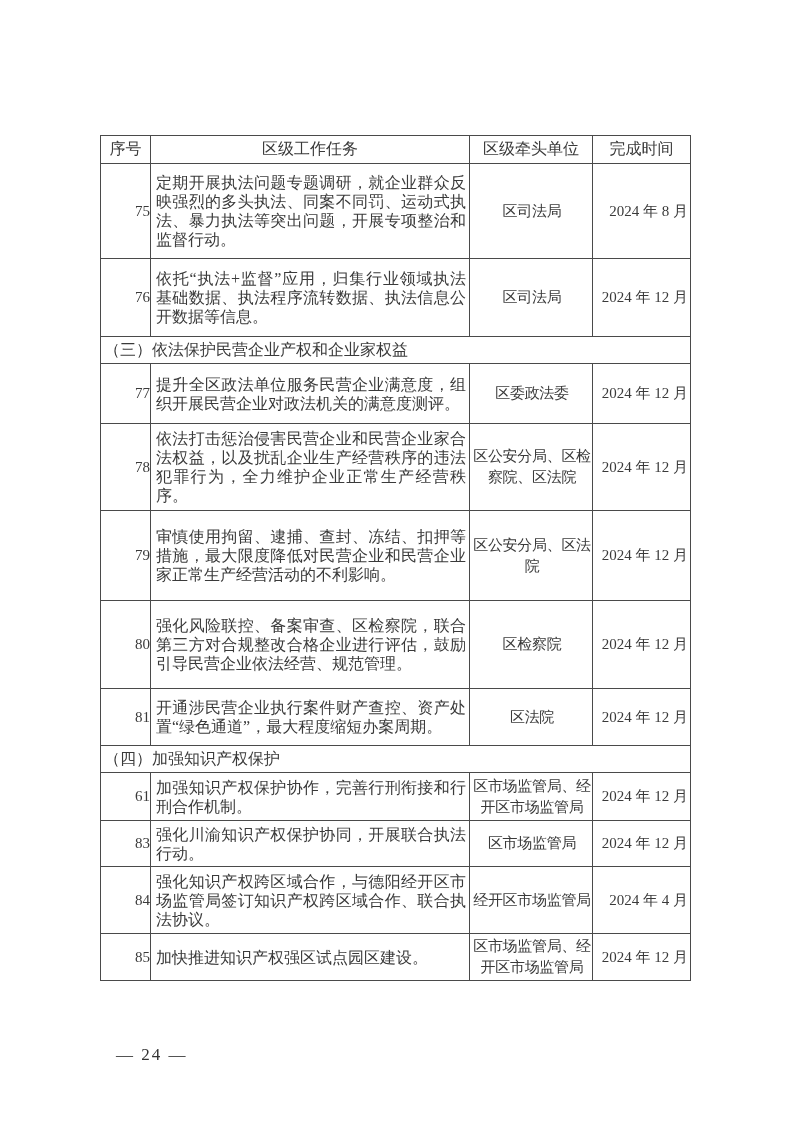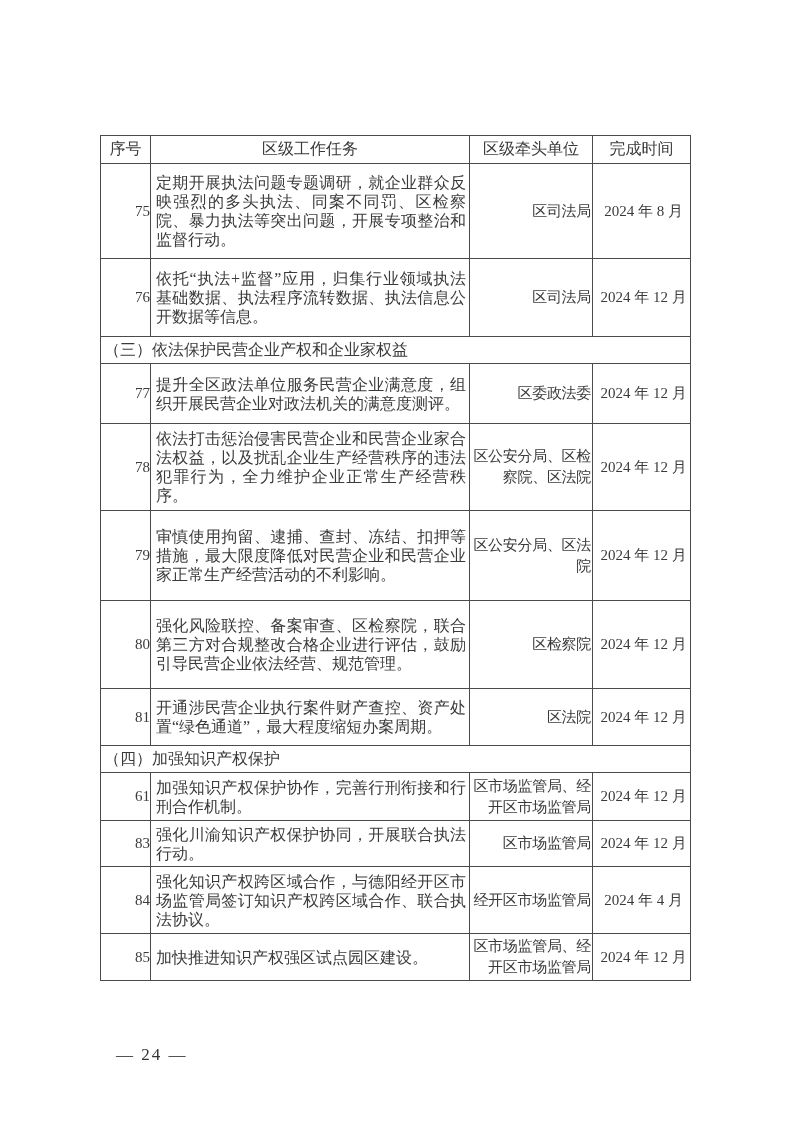--- a/index.html
+++ b/index.html
@@ -47,26 +47,26 @@
     line-height: 19px;
     padding: 2px 3px 2px 5px;
     text-align: justify;
     text-justify: inter-ideograph;
   }
   td.cell-unit {
     font-size: 15px;
     line-height: 21px;
     padding: 0 1px 0 3px;
     letter-spacing: -0.3px;
-    text-align: right;
+    text-align: center;
   }
   td.cell-time {
     font-size: 15px;
     padding: 0 2px 0 6px;
-    text-align: center;
+    text-align: right;
     white-space: nowrap;
   }
   td.cell-section {
     font-size: 16px;
     text-align: left;
     padding: 2px 2px 2px 3px;
   }
   .page-number {
     position: absolute;
     left: 116px;
@@ -89,21 +89,21 @@
   <tbody>
     <tr style="height:28px">
       <th>序号</th>
       <th>区级工作任务</th>
       <th>区级牵头单位</th>
       <th>完成时间</th>
     </tr>
 
     <tr style="height:95px">
       <td class="cell-no">75</td>
-      <td class="cell-task">定期开展执法问题专题调研，就企业群众反映强烈的多头执法、同案不同罚、区检察院、暴力执法等突出问题，开展专项整治和监督行动。</td>
+      <td class="cell-task">定期开展执法问题专题调研，就企业群众反映强烈的多头执法、同案不同罚、运动式执法、暴力执法等突出问题，开展专项整治和监督行动。</td>
       <td class="cell-unit">区司法局</td>
       <td class="cell-time">2024 年 8 月</td>
     </tr>
 
     <tr style="height:78px">
       <td class="cell-no">76</td>
       <td class="cell-task">依托“执法+监督”应用，归集行业领域执法基础数据、执法程序流转数据、执法信息公开数据等信息。</td>
       <td class="cell-unit">区司法局</td>
       <td class="cell-time">2024 年 12 月</td>
     </tr>

